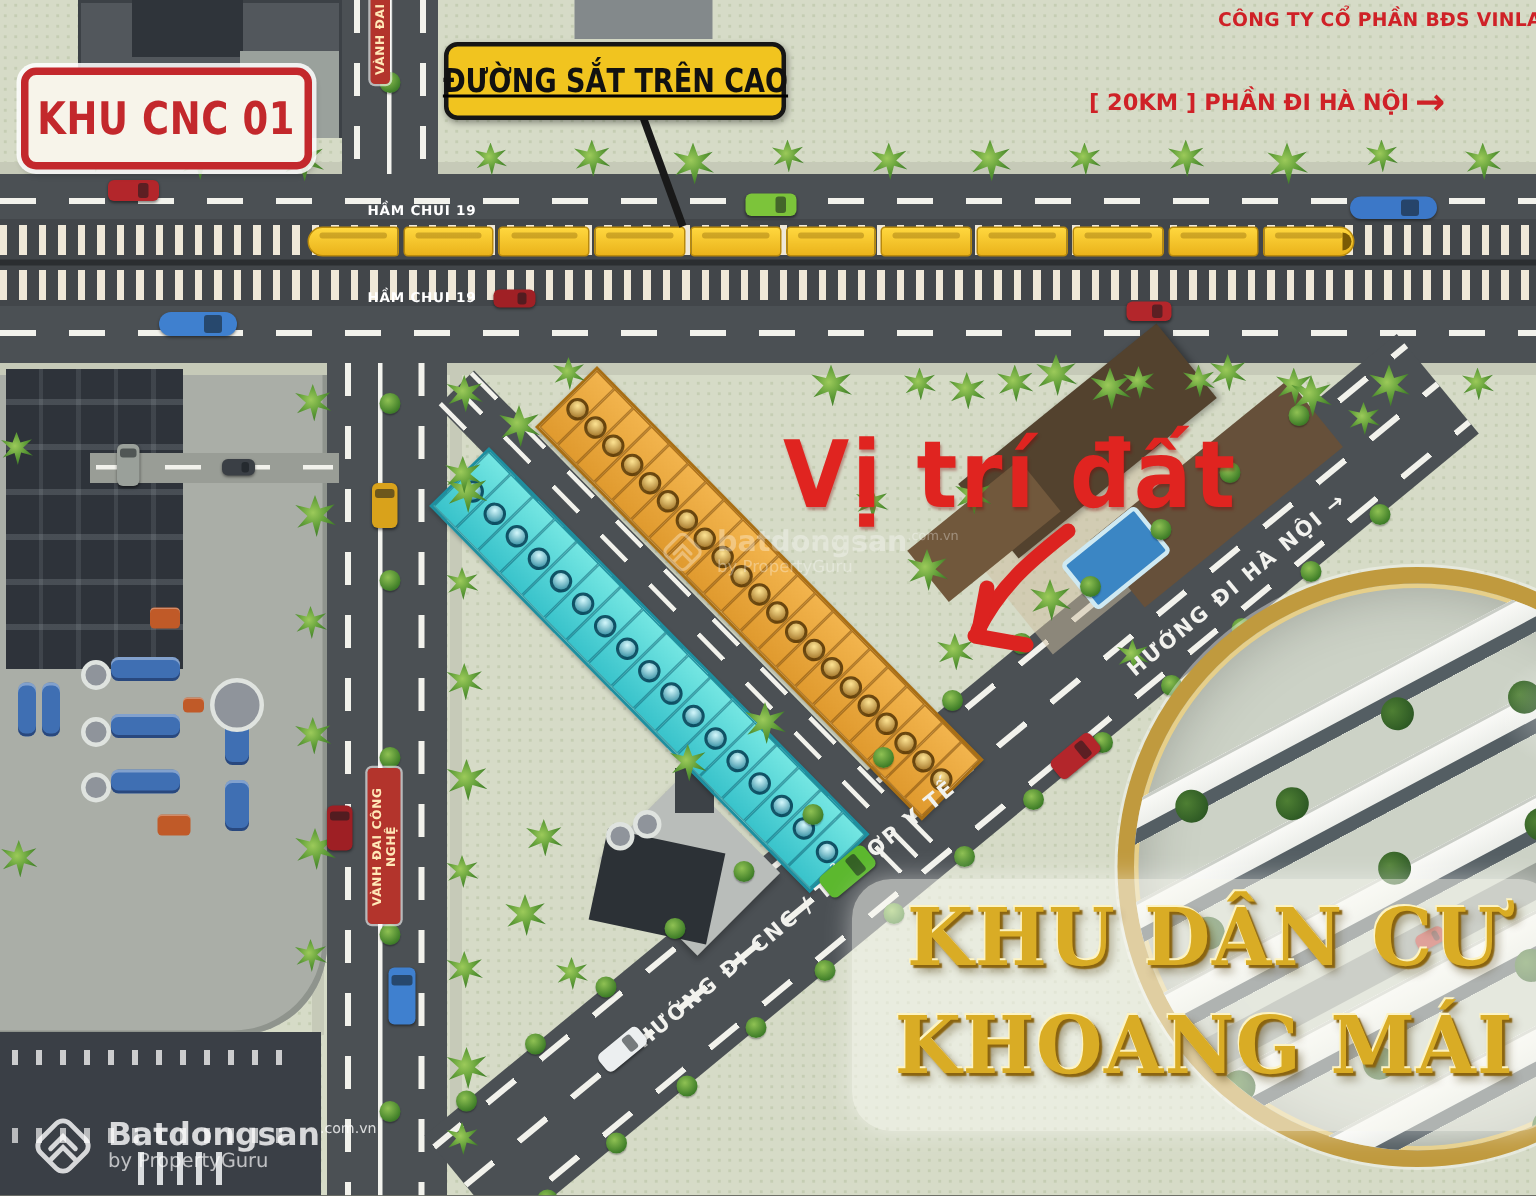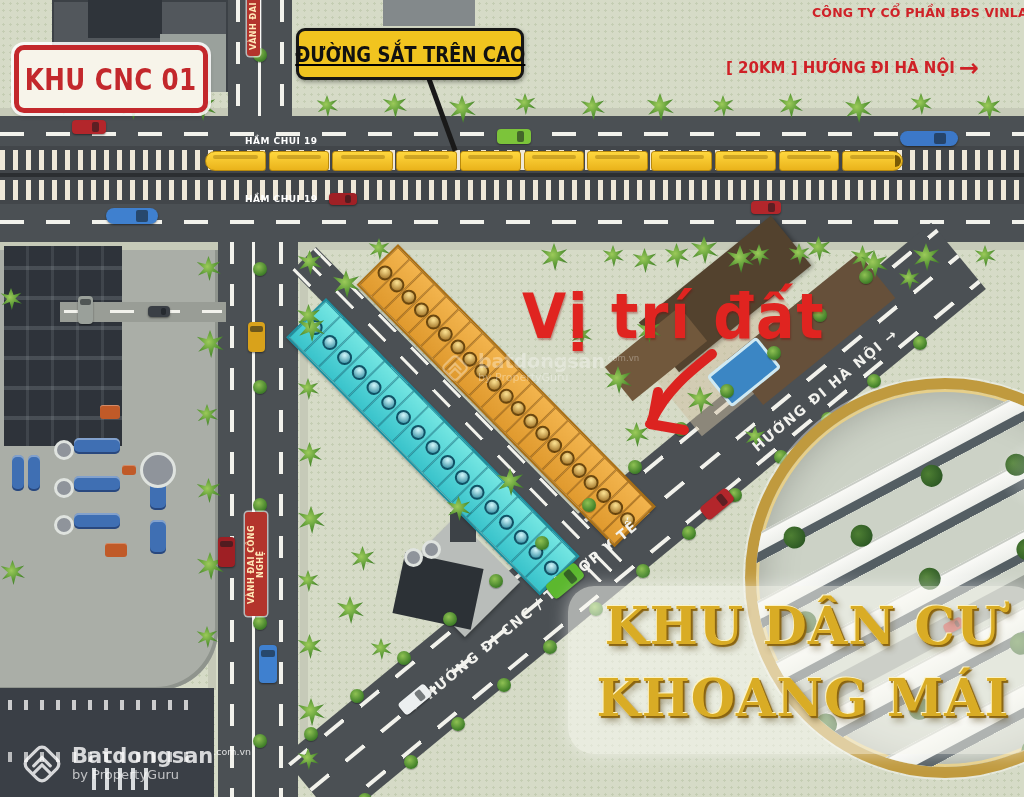--- a/index.html
+++ b/index.html
@@ -254,21 +254,21 @@
 
   <div class="abs" style="left:424px;top:72px;width:5px;height:84px;background:#191919;transform:rotate(-20deg);transform-origin:top center;z-index:7;"></div>
   <div class="yellow-sign" style="left:296px;top:28px;width:222px;height:46px;text-decoration:underline;">
     <span>ĐƯỜNG SẮT TRÊN CAO</span>
   </div>
   <div class="box-sign" style="left:14px;top:22px;width:184px;height:58px;margin-top:23px;">
     <span>KHU CNC 01</span>
   </div>
   <div class="red-text" style="left:812px;top:5px;font-size:12.5px;letter-spacing:.2px;">CÔNG TY CỔ PHẦN BĐS VINLAND</div>
   <div class="red-text" style="left:726px;top:59px;font-size:15px;display:flex;align-items:center;gap:4px;">
-    <span>[ 20KM ] HƯỚNG ĐI HÀ NỘI</span>
+    <span>[ 20KM ] PHẦN ĐI HÀ NỘI</span>
       <span style="font-size:24px;line-height:14px;">→</span>
   </div>
 
   <div class="vi-tri" style="left:522px;top:280px;">Vị trí đất</div>
   <svg class="abs" style="left:612px;top:348px;z-index:8;" width="110" height="100" viewBox="0 0 110 100">
     <path d="M100 6 C 80 22, 56 40, 40 72" stroke="#dc2320" stroke-width="10" fill="none" stroke-linecap="round"></path>
     <path d="M40 76 L46 44" stroke="#dc2320" stroke-width="10" fill="none" stroke-linecap="round"></path>
     <path d="M38 76 L72 82" stroke="#dc2320" stroke-width="10" fill="none" stroke-linecap="round"></path>
   </svg>
 

